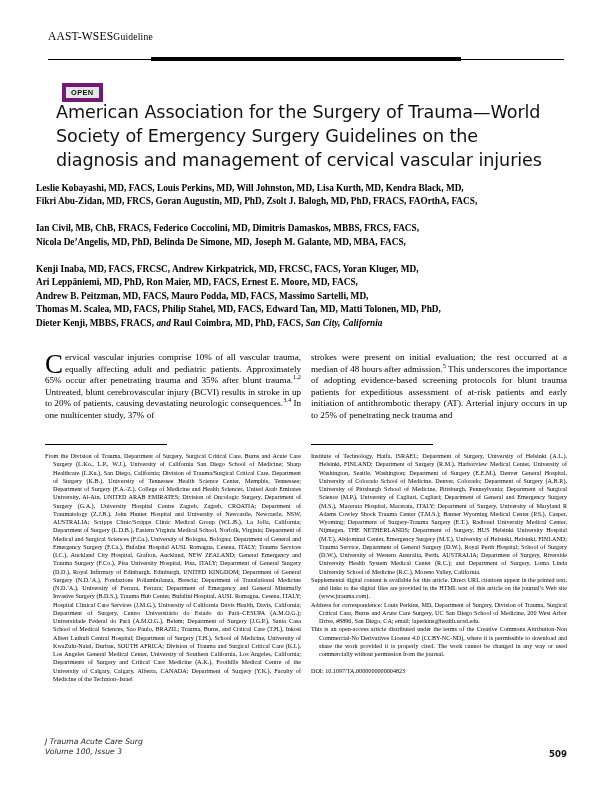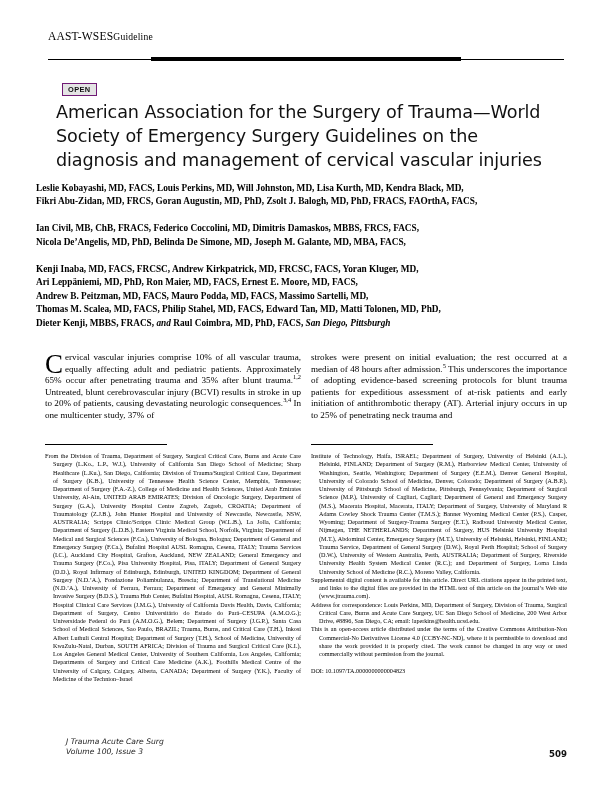--- a/index.html
+++ b/index.html
@@ -58,21 +58,21 @@
     width: 310px;
     height: 3.6px;
     background: #000;
   }
 
   
   .open-badge {
     position: absolute;
     left: 62px;
     top: 83px;
-    border: 1px solid #701a75;
+    border: 4px solid #701a75;
     background: #e4e4e4;
     color: #111;
     font-family: "Liberation Sans", sans-serif;
     font-size: 7.4px;
     font-weight: bold;
     letter-spacing: 0.4px;
     padding: 2px 5px 2px 5px;
     line-height: 1;
   }
 
@@ -165,21 +165,20 @@
   
   .footer-left {
     position: absolute;
     left: 45px;
     top: 737px;
     font-family: "DejaVu Sans", sans-serif;
     font-style: italic;
     font-size: 7.6px;
     line-height: 9.6px;
     color: #222;
-    margin-left: 21px;
   }
   .footer-page {
     position: absolute;
     right: 45px;
     top: 749px;
     font-family: "DejaVu Sans", sans-serif;
     font-size: 8.6px;
     font-weight: bold;
     color: #111;
   }
@@ -208,21 +207,21 @@
     <span>Ian Civil, MB, ChB, FRACS, Federico Coccolini, MD, Dimitris Damaskos, MBBS, FRCS, FACS,</span><br>
     <span>Nicola De’Angelis, MD, PhD, Belinda De Simone, MD, Joseph M. Galante, MD, MBA, FACS,</span><br>
     <br>
     <span>Kenji Inaba, MD, FACS, FRCSC, Andrew Kirkpatrick, MD, FRCSC, FACS, Yoran Kluger, MD,</span><br>
     <span>Ari Leppäniemi, MD, PhD, Ron Maier, MD, FACS, Ernest E. Moore, MD, FACS,</span><br>
     <span>Andrew B. Peitzman, MD, FACS, Mauro Podda, MD, FACS, Massimo Sartelli, MD,</span><br>
     <span>Thomas M. Scalea, MD, FACS, Philip Stahel, MD, FACS, Edward Tan, MD, Matti Tolonen, MD, PhD,</span><br>
     <span>Dieter Kenji, MBBS, FRACS,</span>
     <span class="it">and</span>
     <span>Raul Coimbra, MD, PhD, FACS,</span>
-    <span class="it">San Diego, Pittsburgh</span>
+    <span class="it">San City, California</span>
   </div>
 
   <div class="col left">
     <span class="dropcap">C</span><span>ervical vascular injuries comprise 10% of all vascular trauma, equally affecting adult and pediatric patients. Approximately 65% occur after penetrating trauma and 35% after blunt trauma.</span><sup>1,2</sup><span> Untreated, blunt cerebrovascular injury (BCVI) results in stroke in up to 20% of patients, causing devastating neurologic consequences.</span><sup>3,4</sup><span> In one multicenter study, 37% of</span>
   </div>
 
   <div class="col right">
     <span>strokes were present on initial evaluation; the rest occurred at a median of 48 hours after admission.</span><sup>5</sup><span> This underscores the importance of adopting evidence-based screening protocols for blunt trauma patients for expeditious assessment of at-risk patients and early initiation of antithrombotic therapy (AT). Arterial injury occurs in up to 25% of penetrating neck trauma and</span>
   </div>
 

